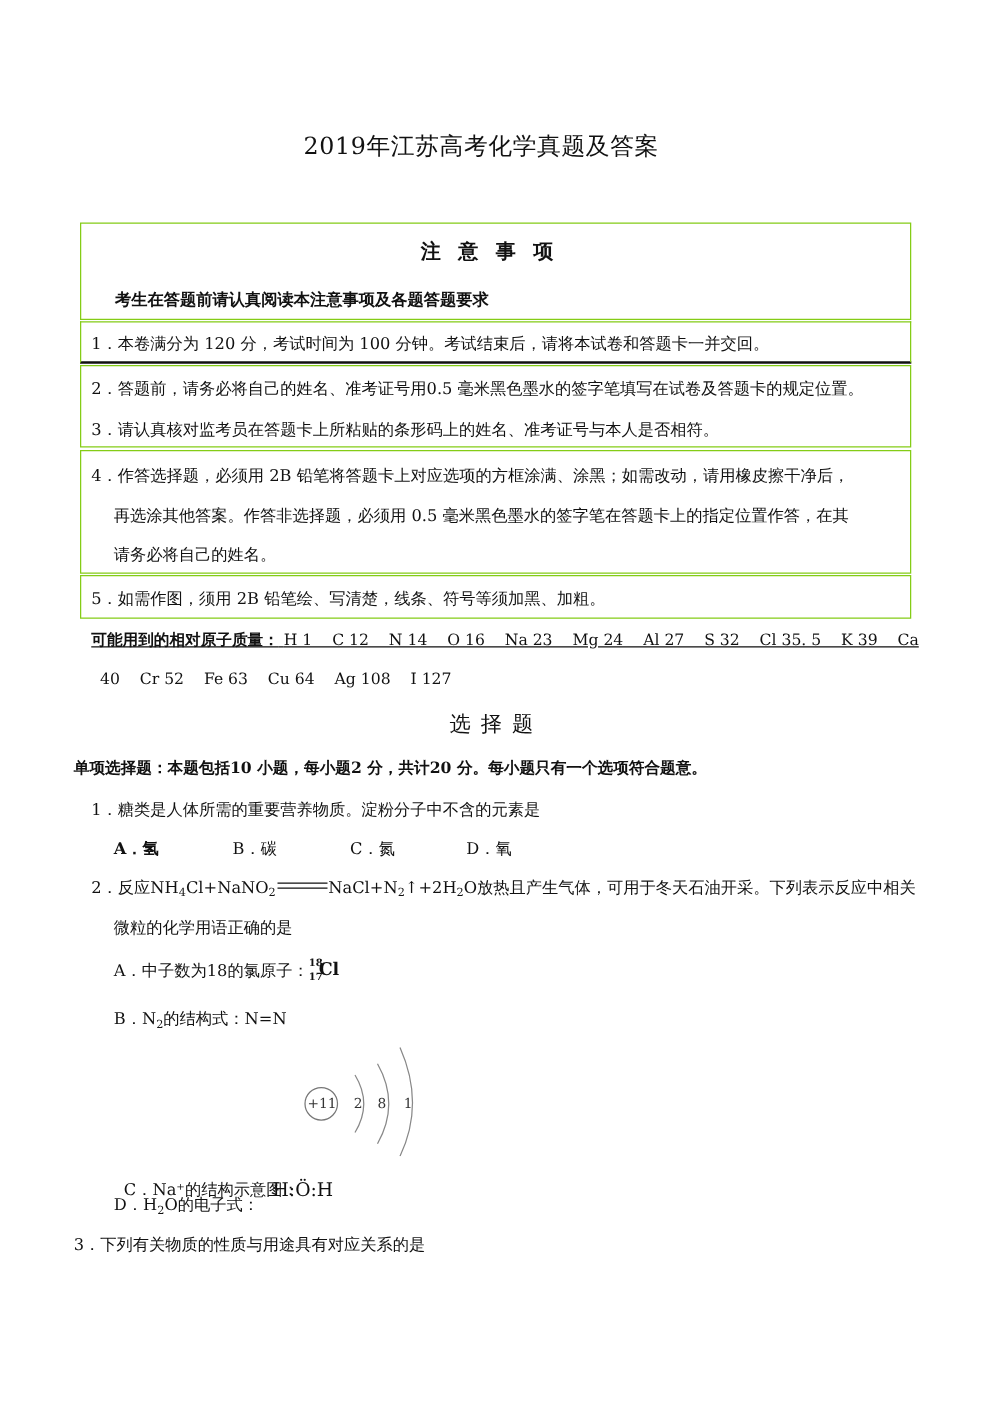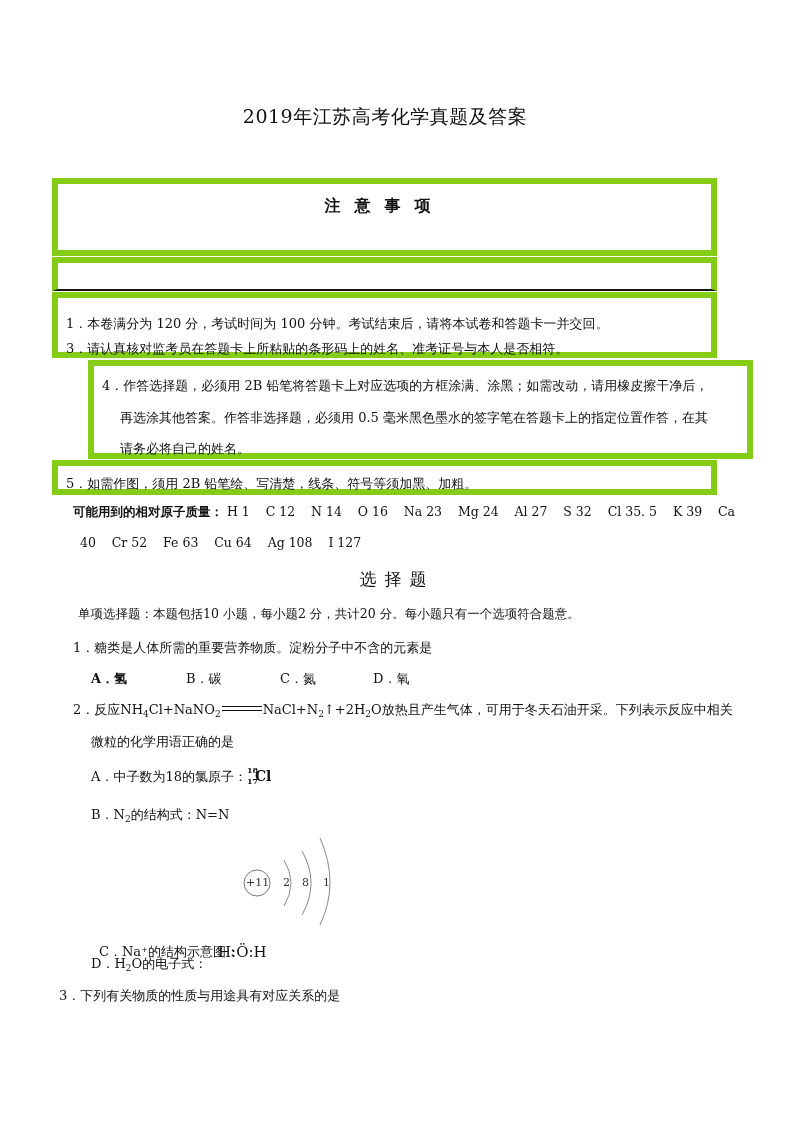--- a/index.html
+++ b/index.html
@@ -3,25 +3,25 @@
   <meta charset="utf-8">
   <style>
     html, body { margin: 0; padding: 0; background: #ffffff; }
     body {
       width: 794px; height: 1123px; position: relative; overflow: hidden;
       font-family: "DejaVu Serif", "Liberation Serif", serif;
       color: #111;
     }
     .abs { position: absolute; white-space: nowrap; }
     .title { left: 0; width: 770px; top: 104px; text-align: center; font-size: 19px; letter-spacing: 0.5px; }
-    .box { position: absolute; left: 52px; width: 665px; border: 6px solid #84cc16; box-sizing: border-box; }
+    .box { position: absolute; left: 64px; width: 665px; border: 1px solid #84cc16; box-sizing: border-box; }
     .box-head { top: 178px; height: 78px; }
     .box1 { top: 257px; height: 34px; border-bottom: 2px solid #111; }
     .box2 { top: 292px; height: 66px; }
-    .box3 { top: 360px; height: 99px; margin-left: 36px; }
+    .box3 { top: 360px; height: 99px; }
     .box4 { top: 460px; height: 35px; }
     .notice-heading { left: 0; width: 100%; top: 12px; text-align: center; font-size: 16px; font-weight: bold; letter-spacing: 14px; }
     .notice-sub { left: 27px; top: 52px; font-size: 13px; font-weight: bold; }
     .item { left: 8px; font-size: 13px; }
     .indent { left: 26px; font-size: 13px; }
     .t13 { font-size: 13px; }
     .t12 { font-size: 12.5px; }
     .section { left: 0; width: 794px; top: 568px; text-align: center; font-size: 17px; letter-spacing: 8px; }
     sub { font-size: 9px; vertical-align: -3px; }
     .iso { display: inline-block; position: relative; width: 22px; height: 18px; vertical-align: -4px; }
@@ -31,44 +31,46 @@
     .eqsign { display: inline-block; width: 40px; height: 5px; border-top: 1.5px solid #111; border-bottom: 1.5px solid #111; vertical-align: 3px; margin: 0 1px; box-sizing: border-box; }
     .lewis { font-size: 15px; }
   </style>
 </head>
 <body>
 
 <div class="abs title">2019年江苏高考化学真题及答案</div>
 
 <div class="box box-head">
   <div class="abs notice-heading">注意事项</div>
+  <div class="abs notice-sub">考生在答题前请认真阅读本注意事项及各题答题要求</div>
 </div>
 <div class="box box1">
-  <div class="abs item" style="top:8px;margin-top:44px;">1．本卷满分为 120 分，考试时间为 100 分钟。考试结束后，请将本试卷和答题卡一并交回。</div>
+  <div class="abs item" style="top:8px;">1．本卷满分为 120 分，考试时间为 100 分钟。考试结束后，请将本试卷和答题卡一并交回。</div>
 </div>
 <div class="box box2">
+  <div class="abs item" style="top:9px;">2．答题前，请务必将自己的姓名、准考证号用0.5 毫米黑色墨水的签字笔填写在试卷及答题卡的规定位置。</div>
   <div class="abs item" style="top:42px;">3．请认真核对监考员在答题卡上所粘贴的条形码上的姓名、准考证号与本人是否相符。</div>
 </div>
 <div class="box box3">
   <div class="abs item" style="top:11px;">4．作答选择题，必须用 2B 铅笔将答题卡上对应选项的方框涂满、涂黑；如需改动，请用橡皮擦干净后，</div>
   <div class="abs indent" style="top:43px;">再选涂其他答案。作答非选择题，必须用 0.5 毫米黑色墨水的签字笔在答题卡上的指定位置作答，在其</div>
   <div class="abs indent" style="top:74px;">请务必将自己的姓名。</div>
 </div>
 <div class="box box4">
   <div class="abs item" style="top:9px;">5．如需作图，须用 2B 铅笔绘、写清楚，线条、符号等须加黑、加粗。</div>
 </div>
 
-<div class="abs t12" style="left:73px; top:504px;">
+<div class="abs t12" style="left:73px; top:504px;text-decoration:underline;">
   <b>可能用到的相对原子质量：</b>
   <span style="white-space:pre;">H 1    C 12    N 14    O 16    Na 23    Mg 24    Al 27    S 32    Cl 35. 5    K 39    Ca</span>
 </div>
 <div class="abs t12" style="left:80px; top:535px; white-space:pre;">40    Cr 52    Fe 63    Cu 64    Ag 108    I 127</div>
 
 <div class="abs section">选择题</div>
-<div class="abs t12" style="left:78px; top:606px;">单项选择题：本题包括10 小题，每小题2 分，共计20 分。每小题只有一个选项符合题意。</div>
+<div class="abs t12" style="left:59px; top:606px;font-weight:bold;">单项选择题：本题包括10 小题，每小题2 分，共计20 分。每小题只有一个选项符合题意。</div>
 
 <div class="abs t13" style="left:73px; top:639px;">1．糖类是人体所需的重要营养物质。淀粉分子中不含的元素是</div>
 <div class="abs t13" style="left:91px; top:670px;font-weight:bold;">A．氢</div>
 <div class="abs t13" style="left:186px; top:670px;">B．碳</div>
 <div class="abs t13" style="left:280px; top:670px;">C．氮</div>
 <div class="abs t13" style="left:373px; top:670px;">D．氧</div>
 
 <div class="abs t13" style="left:73px; top:701px;">
   <span>2．反应</span><span><span>NH</span><sub>4</sub><span>Cl+NaNO</span><sub>2</sub></span><span class="eqsign"></span><span><span>NaCl+N</span><sub>2</sub><span>↑+2H</span><sub>2</sub><span>O</span></span><span>放热且产生气体，可用于冬天石油开采。下列表示反应中相关</span>
 </div>

